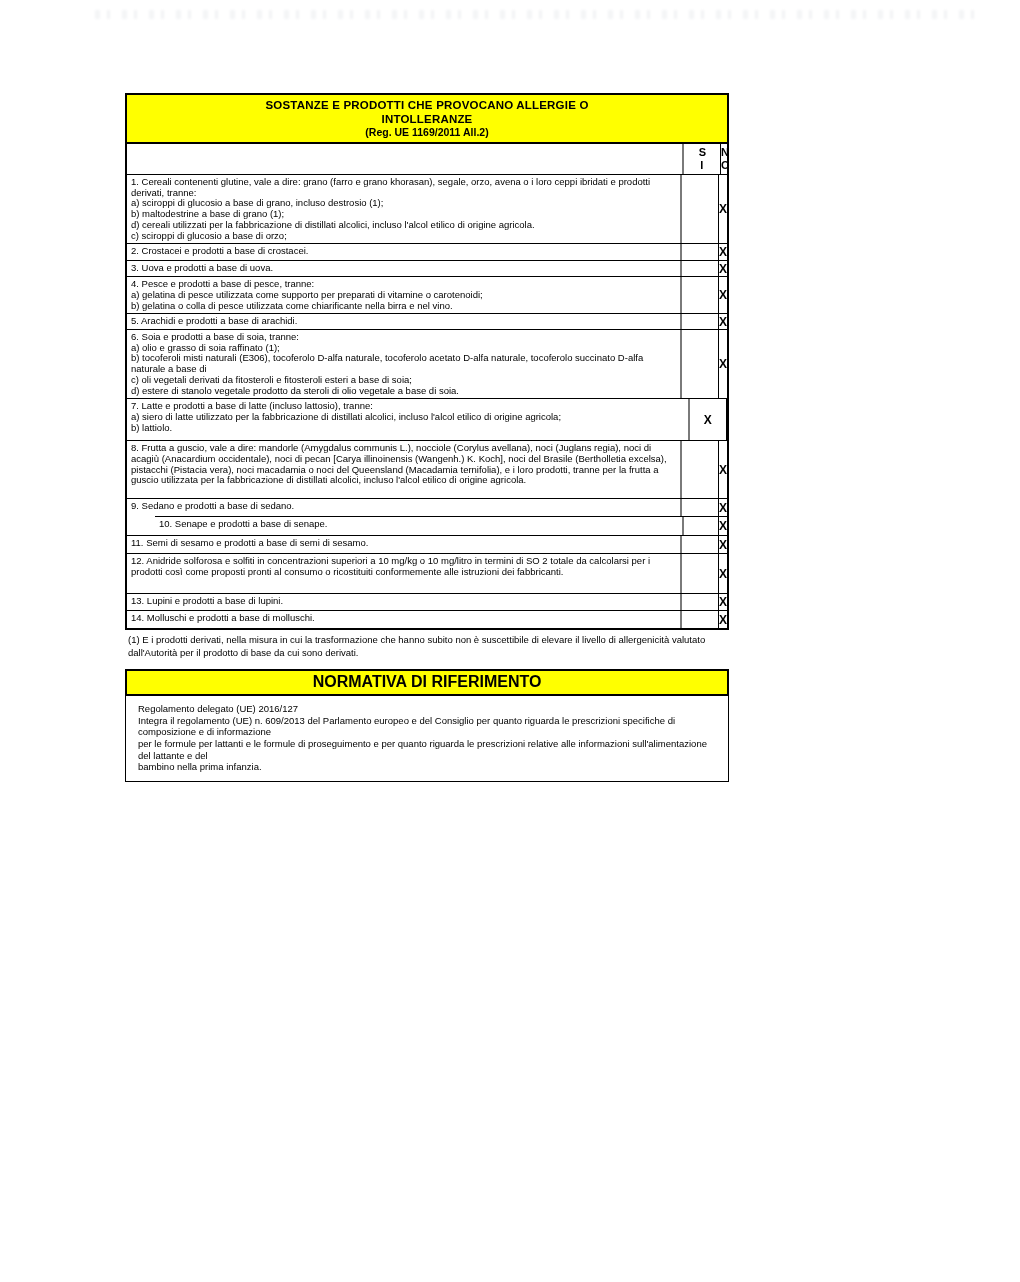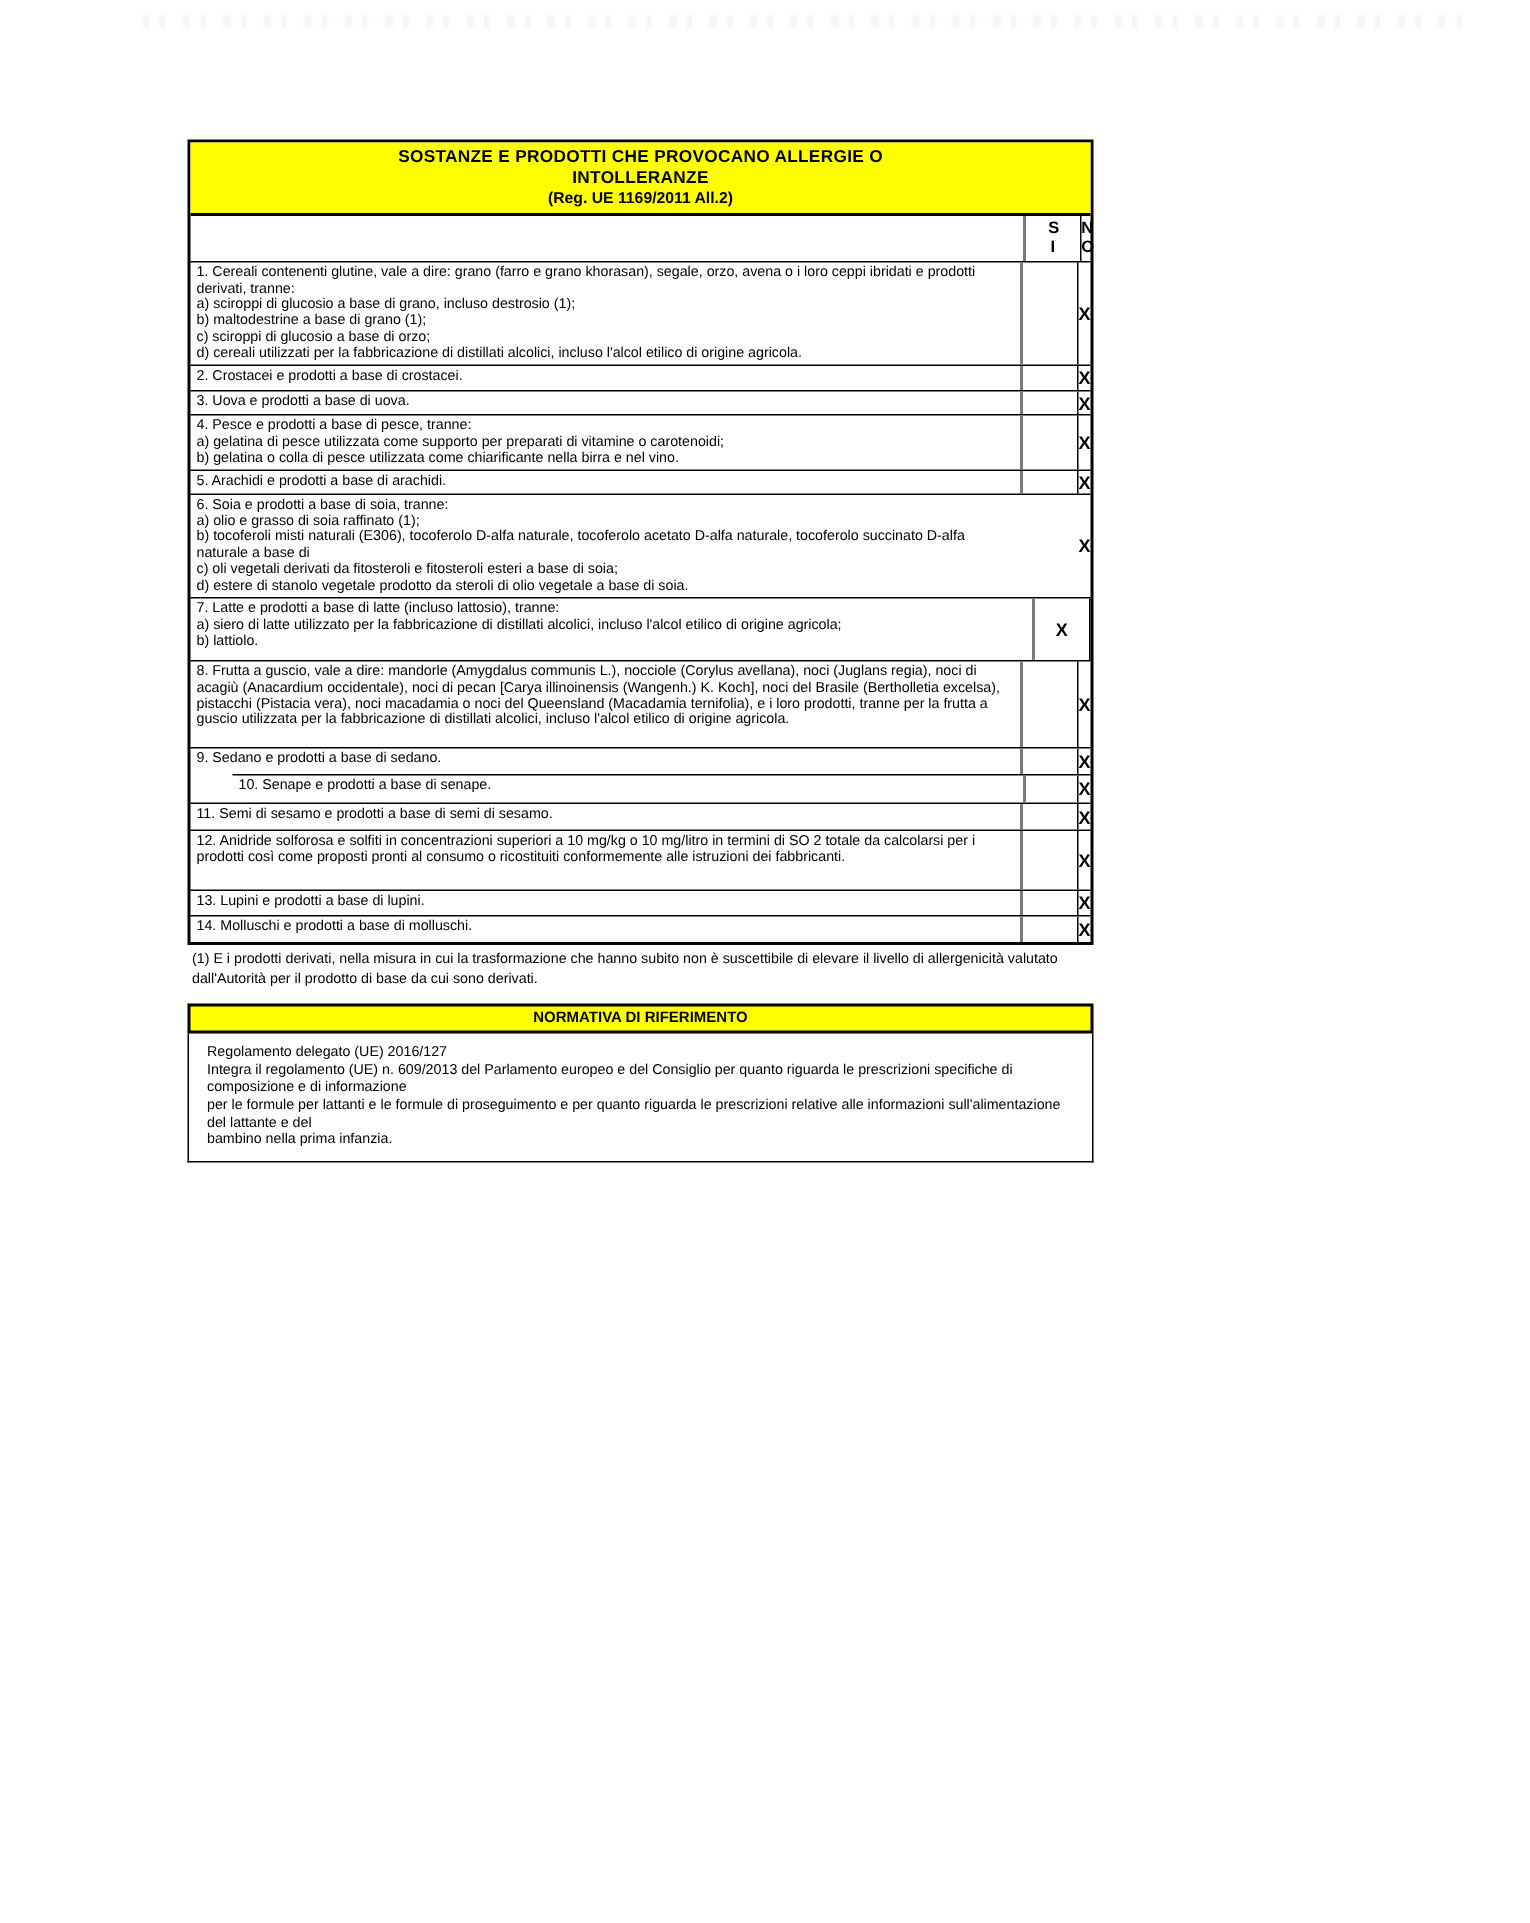--- a/index.html
+++ b/index.html
@@ -66,21 +66,21 @@
     line-height:12.5px;
   }
 
   
   .norm-header {
     margin-top:10px;
     background:#FFFF00;
     border:2px solid #000;
     text-align:center;
     font-weight:bold;
-    font-size:10px;
+    font-size:16px;
     padding:2px 0 3px;
   }
   .norm-body {
     border:1px solid #000;
     border-top:none;
     padding:7px 12px 8px;
     font-size:9.5px;
     line-height:11.6px;
     min-height:32px;
   }
@@ -109,22 +109,22 @@
         <span class="vstack">NO</span>
       </div>
     </div>
 
     <div id="tbody">
         <div class="trow" style="min-height: 64px;">
           <div class="cell textcol">
             <div class="para">1. Cereali contenenti glutine, vale a dire: grano (farro e grano khorasan), segale, orzo, avena o i loro ceppi ibridati e prodotti derivati, tranne:</div>
             <div class="para">a) sciroppi di glucosio a base di grano, incluso destrosio (1);</div>
             <div class="para">b) maltodestrine a base di grano (1);</div>
+            <div class="para">d) cereali utilizzati per la fabbricazione di distillati alcolici, incluso l'alcol etilico di origine agricola.</div>
             <div class="para">c) sciroppi di glucosio a base di orzo;</div>
-            <div class="para">d) cereali utilizzati per la fabbricazione di distillati alcolici, incluso l'alcol etilico di origine agricola.</div>
           </div>
           <div class="cell sicol"></div>
           <div class="cell nocol">
             <span class="mark">X</span>
           </div>
         </div>
         <div class="trow" style="min-height: 16px;">
           <div class="cell textcol">
             <div class="para">2. Crostacei e prodotti a base di crostacei.</div>
           </div>
@@ -155,21 +155,21 @@
         </div>
         <div class="trow" style="min-height: 14px;">
           <div class="cell textcol">
             <div class="para">5. Arachidi e prodotti a base di arachidi.</div>
           </div>
           <div class="cell sicol"></div>
           <div class="cell nocol">
             <span class="mark">X</span>
           </div>
         </div>
-        <div class="trow" style="min-height: 64px; align-items: center;">
+        <div class="trow" style="min-height: 64px;">
           <div class="cell textcol">
             <div class="para">6. Soia e prodotti a base di soia, tranne:</div>
             <div class="para">a) olio e grasso di soia raffinato (1);</div>
             <div class="para">b) tocoferoli misti naturali (E306), tocoferolo D-alfa naturale, tocoferolo acetato D-alfa naturale, tocoferolo succinato D-alfa naturale a base di</div>
             <div class="para">c) oli vegetali derivati da fitosteroli e fitosteroli esteri a base di soia;</div>
             <div class="para">d) estere di stanolo vegetale prodotto da steroli di olio vegetale a base di soia.</div>
           </div>
           <div class="cell sicol"></div>
           <div class="cell nocol">
             <span class="mark">X</span>

